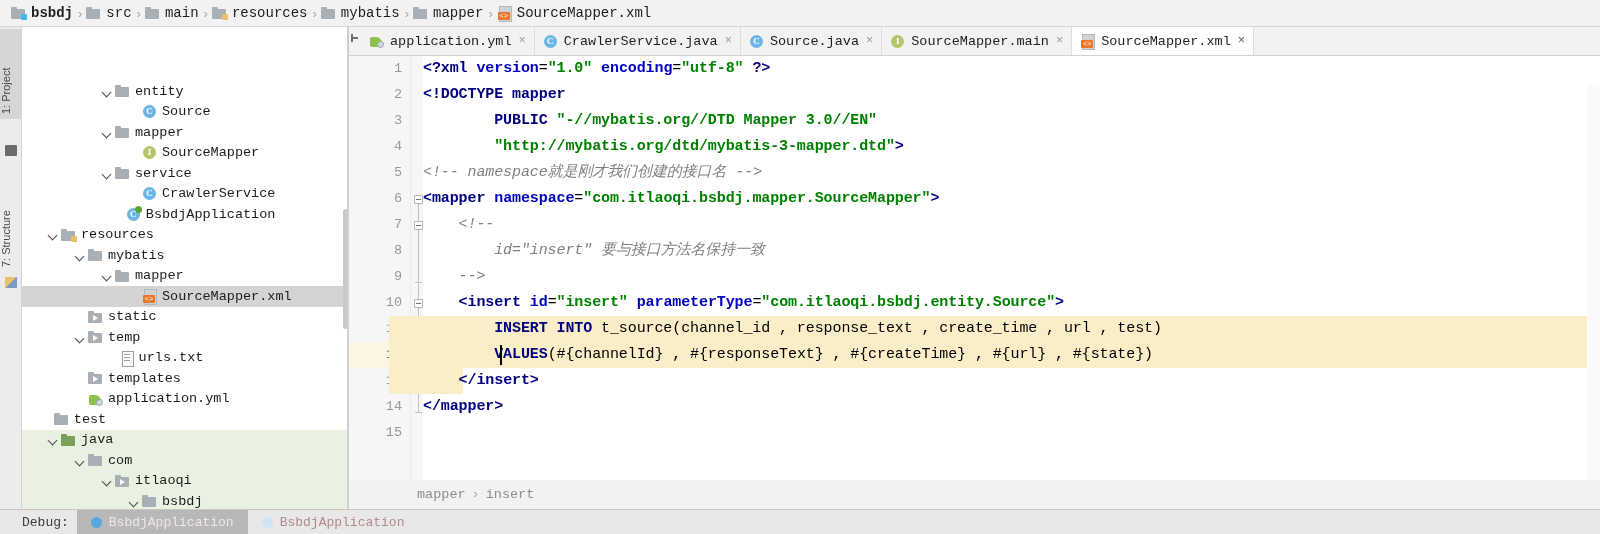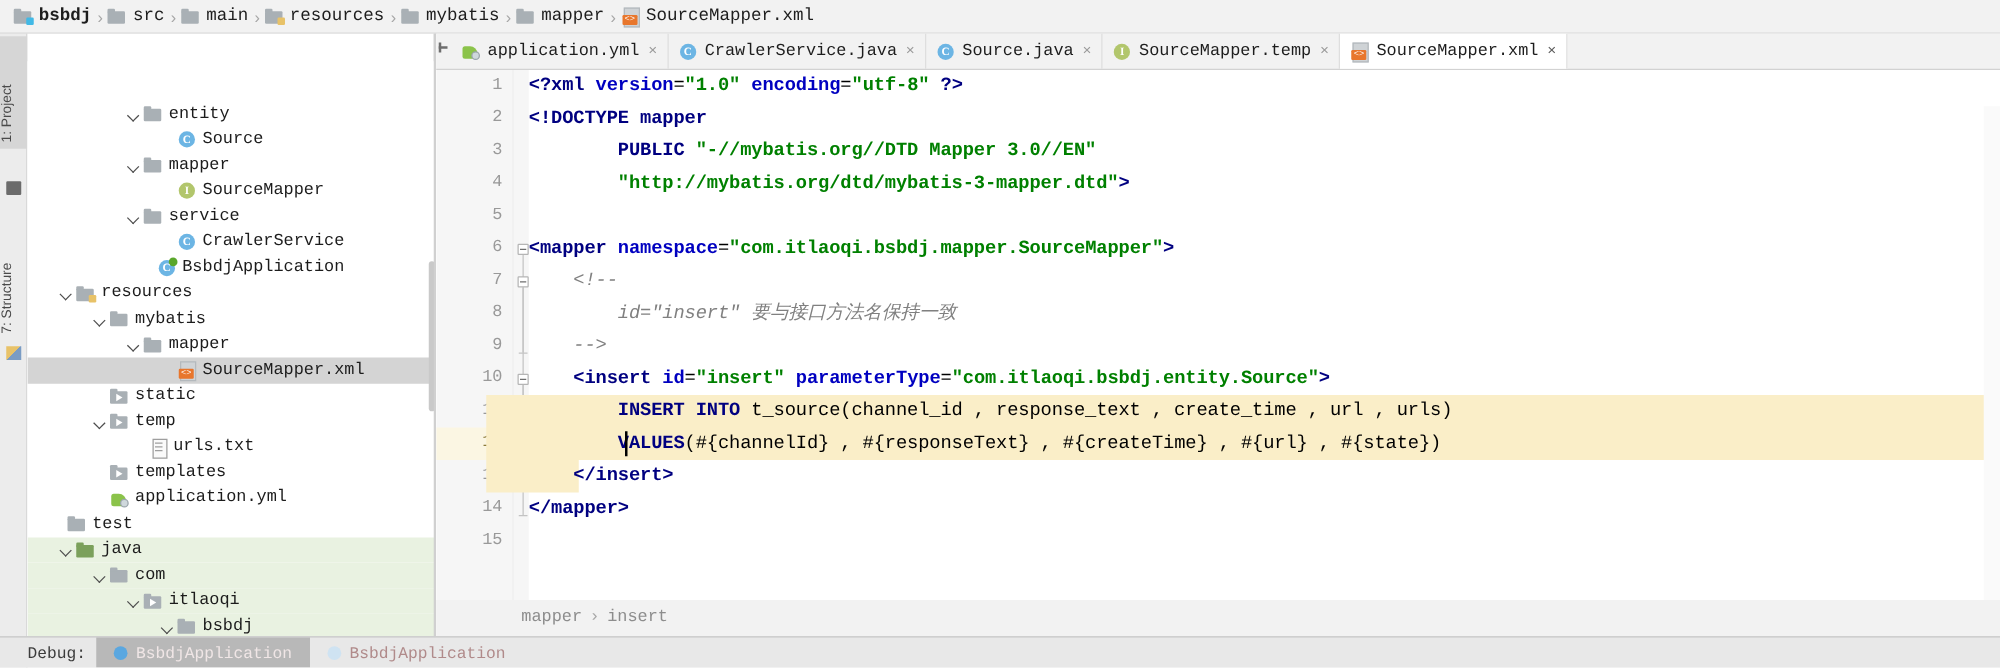--- a/index.html
+++ b/index.html
@@ -465,21 +465,21 @@
           <span class="tl">CrawlerService.java</span>
           <span class="xx">×</span>
         </div>
         <div class="etab">
           <span class="ic cls"></span>
           <span class="tl">Source.java</span>
           <span class="xx">×</span>
         </div>
         <div class="etab">
           <span class="ic ifc"></span>
-          <span class="tl">SourceMapper.temp</span>
+          <span class="tl">SourceMapper.main</span>
           <span class="xx">×</span>
         </div>
         <div class="etab active">
           <span class="ic xmlf">
             <i class="badge">&lt;&gt;</i>
           </span>
           <span class="tl">SourceMapper.xml</span>
           <span class="xx">×</span>
         </div>
       </div>
@@ -523,26 +523,27 @@
           <div class="foldline" style="top: 252px; height: 78px;"></div>
           <div class="foldend" style="top: 330px;"></div>
         </div>
       <div class="codelines" id="codelines">
           <div class="hlband" style="left: -34px; top: 260px; width: 1290px; height: 52px;"></div>
           <div class="hlband" style="left: -34px; top: 312px; width: 74px; height: 26px;"></div>
           <div class="cline" style="top: 0px;"><span class="t-tag">&lt;?</span><span class="t-tag">xml</span><span class="t-plain"> </span><span class="t-attr">version</span><span class="t-plain">=</span><span class="t-val">"1.0"</span><span class="t-plain"> </span><span class="t-attr">encoding</span><span class="t-plain">=</span><span class="t-val">"utf-8"</span><span class="t-plain"> </span><span class="t-tag">?&gt;</span></div>
           <div class="cline" style="top: 26px;"><span class="t-tag">&lt;!DOCTYPE</span><span class="t-plain"> </span><span class="t-tag">mapper</span></div>
           <div class="cline" style="top: 52px;"><span class="t-plain">        </span><span class="t-tag">PUBLIC</span><span class="t-plain"> </span><span class="t-val">"-//mybatis.org//DTD Mapper 3.0//EN"</span></div>
           <div class="cline" style="top: 78px;"><span class="t-plain">        </span><span class="t-val">"http://mybatis.org/dtd/mybatis-3-mapper.dtd"</span><span class="t-tag">&gt;</span></div>
+          <div class="cline" style="top: 104px;"><span class="t-comment">&lt;!-- namespace就是刚才我们创建的接口名 --&gt;</span></div>
           <div class="cline" style="top: 130px;"><span class="t-tag">&lt;</span><span class="t-tag">mapper</span><span class="t-plain"> </span><span class="t-attr">namespace</span><span class="t-plain">=</span><span class="t-val">"com.itlaoqi.bsbdj.mapper.SourceMapper"</span><span class="t-tag">&gt;</span></div>
           <div class="cline" style="top: 156px;"><span class="t-plain">    </span><span class="t-comment">&lt;!--</span></div>
           <div class="cline" style="top: 182px;"><span class="t-comment">        id="insert" 要与接口方法名保持一致</span></div>
           <div class="cline" style="top: 208px;"><span class="t-plain">    </span><span class="t-comment">--&gt;</span></div>
           <div class="cline" style="top: 234px;"><span class="t-plain">    </span><span class="t-tag">&lt;</span><span class="t-tag">insert</span><span class="t-plain"> </span><span class="t-attr">id</span><span class="t-plain">=</span><span class="t-val">"insert"</span><span class="t-plain"> </span><span class="t-attr">parameterType</span><span class="t-plain">=</span><span class="t-val">"com.itlaoqi.bsbdj.entity.Source"</span><span class="t-tag">&gt;</span></div>
-          <div class="cline" style="top: 260px;"><span class="t-plain">        </span><span class="t-kw">INSERT INTO</span><span class="t-sql"> t_source(channel_id , response_text , create_time , url , urls)</span></div>
+          <div class="cline" style="top: 260px;"><span class="t-plain">        </span><span class="t-kw">INSERT INTO</span><span class="t-sql"> t_source(channel_id , response_text , create_time , url , test)</span></div>
           <div class="cline" style="top: 286px;"><span class="t-plain">        </span><span class="t-kw">VALUES</span><span class="t-sql">(#{channelId} , #{responseText} , #{createTime} , #{url} , #{state})</span></div>
           <div class="cline" style="top: 312px;"><span class="t-plain">    </span><span class="t-tag">&lt;/</span><span class="t-tag">insert</span><span class="t-tag">&gt;</span></div>
           <div class="cline" style="top: 338px;"><span class="t-tag">&lt;/</span><span class="t-tag">mapper</span><span class="t-tag">&gt;</span></div>
           <div class="cline" style="top: 364px;"></div>
           <div class="caret" style="top: 289px; left: 77px;"></div>
         </div>
       <div class="vscroll"></div>
     </div>
 
     <div class="bcbar">

